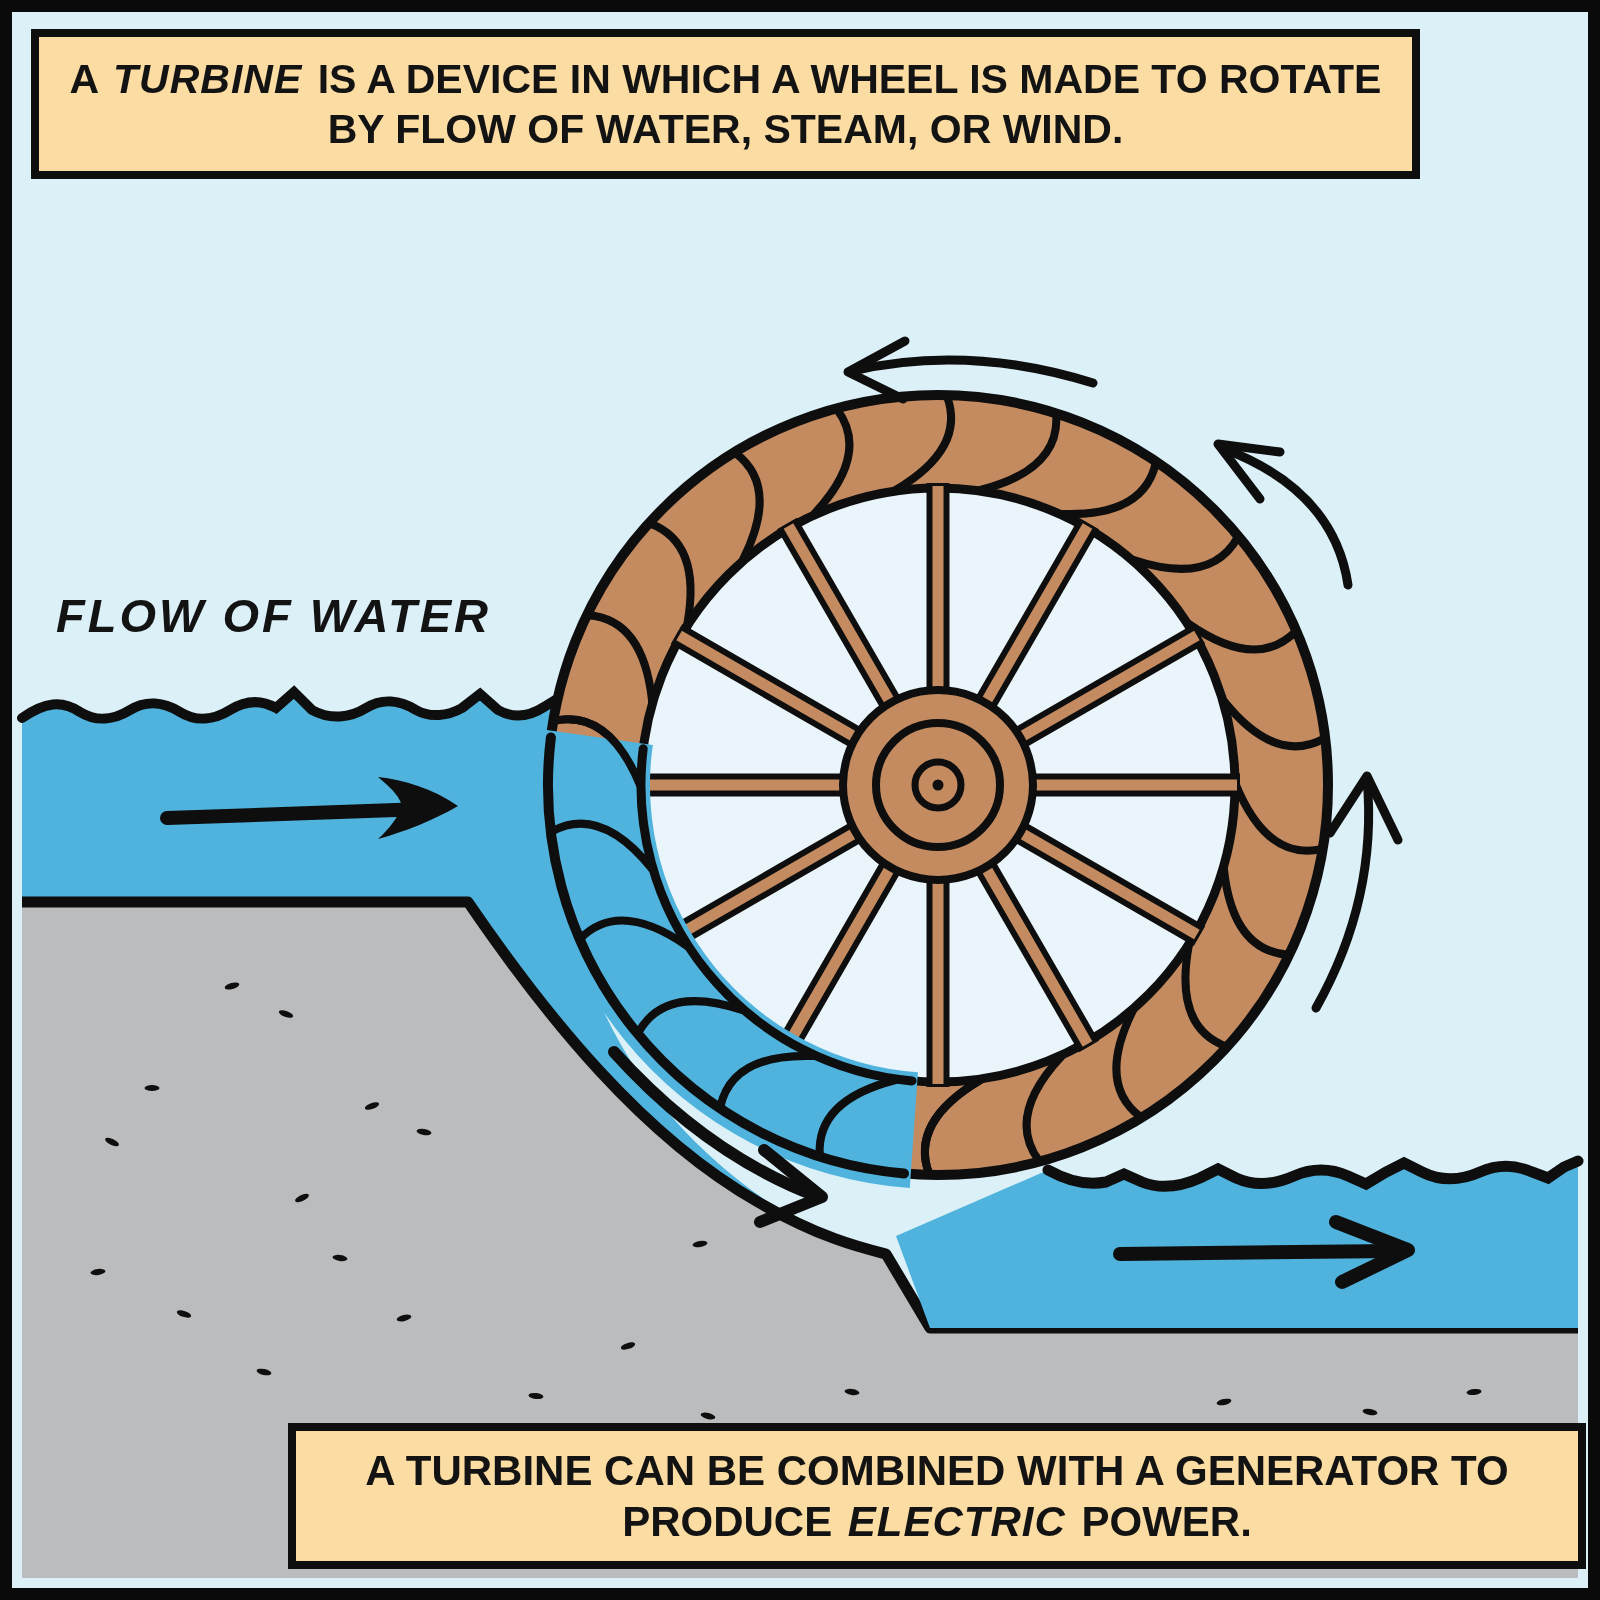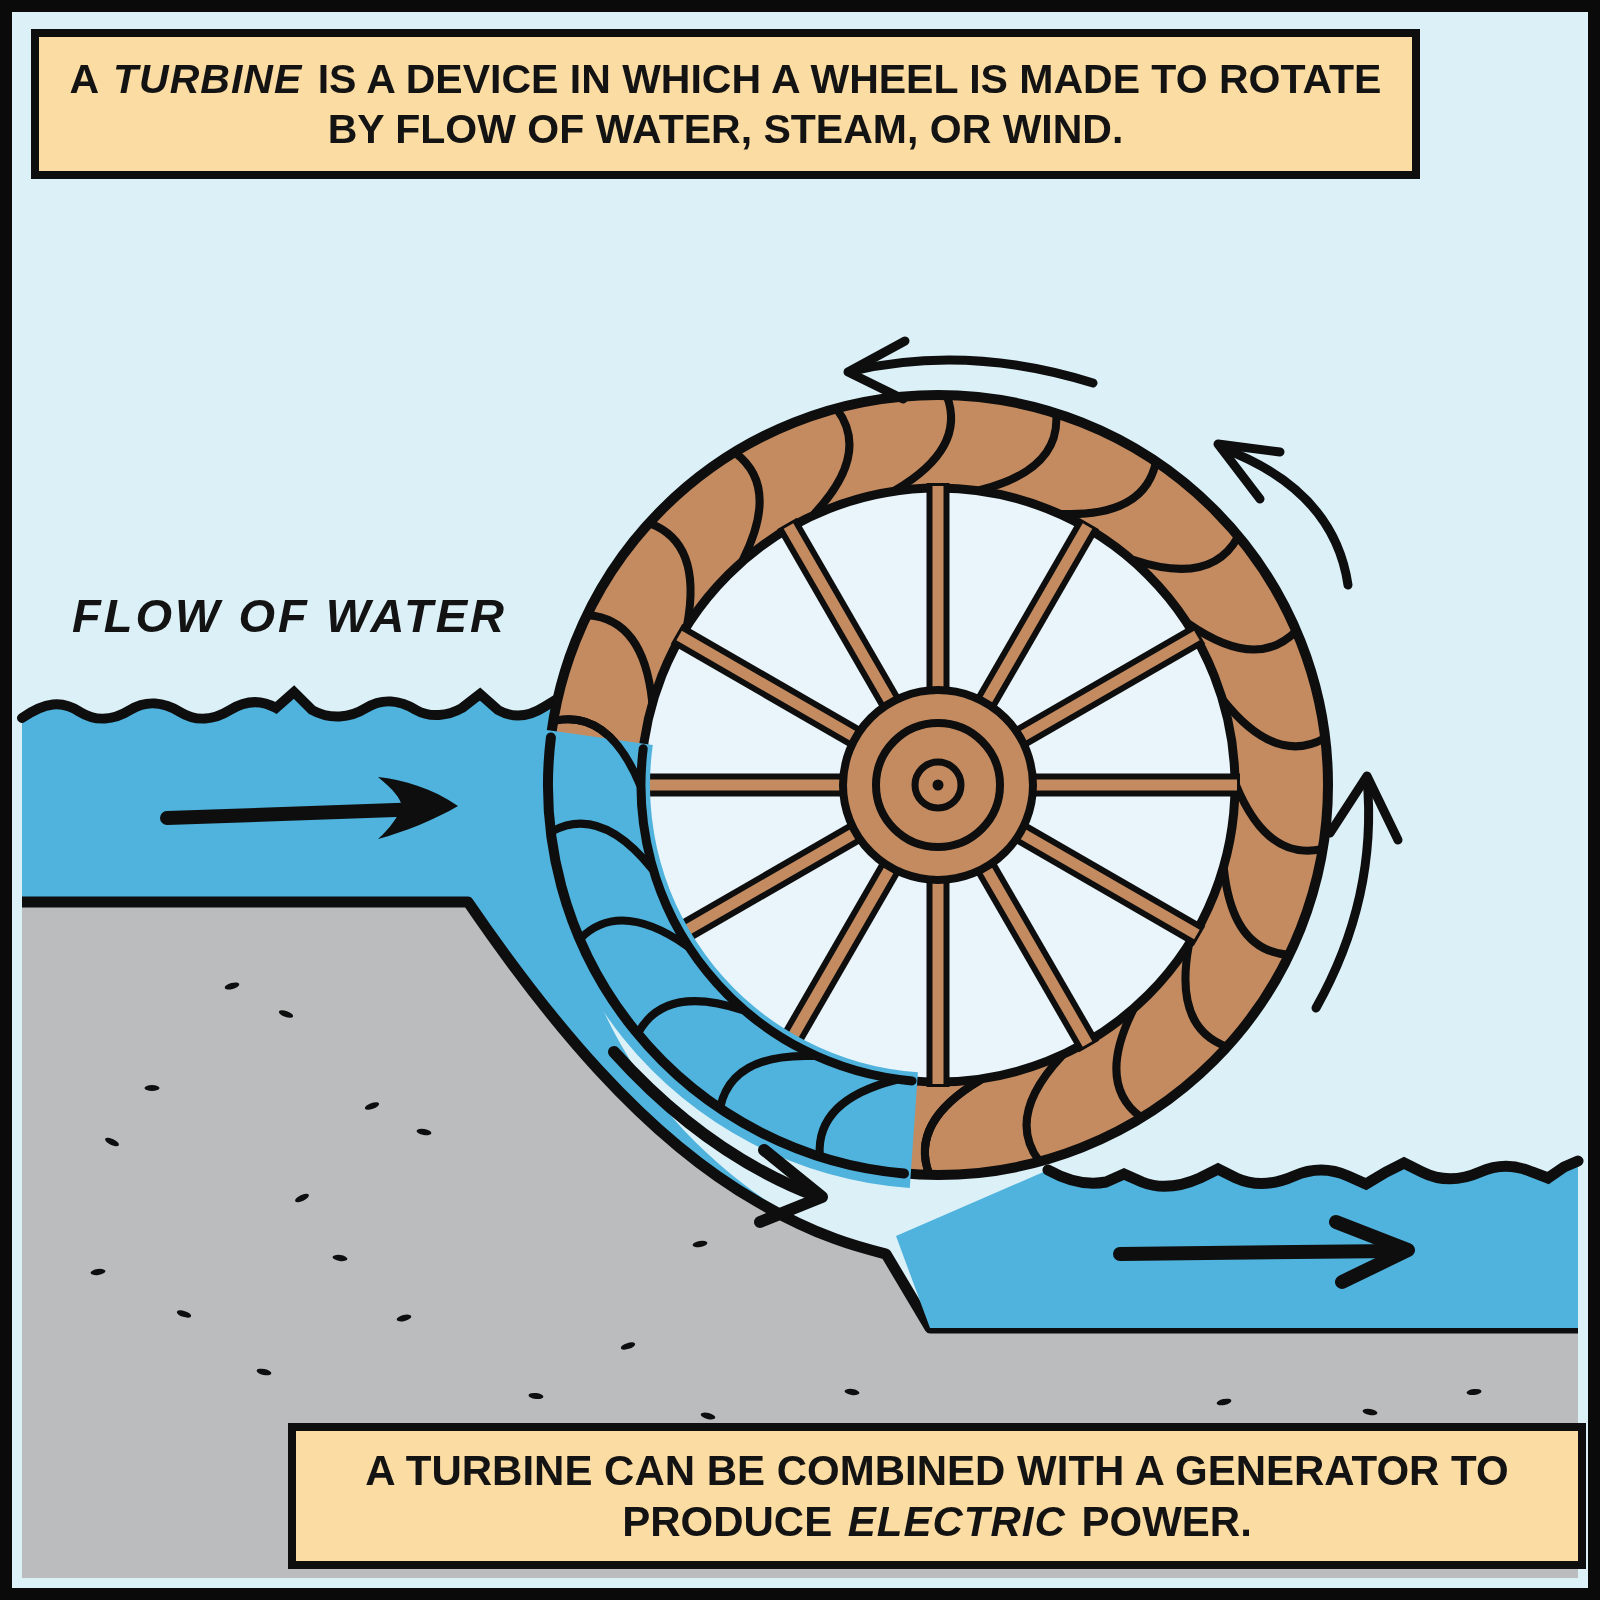--- a/index.html
+++ b/index.html
@@ -8,21 +8,21 @@
   .panel{position:absolute;left:10px;top:10px;width:1580px;height:1580px;background:var(--sky,#dcf0f8);}
   svg{position:absolute;left:0;top:0;}
   .caption{position:absolute;background:var(--caption-bg,#fbdca2);border:8px solid #0e0e0e;
            display:flex;align-items:center;justify-content:center;text-align:center;
            color:#131313;font-weight:bold;line-height:1.22;}
   .caption .inner{width:100%;padding:4px 14px;}
   .caption-top{left:31px;top:29px;width:1373px;height:134px;font-size:41px;}
   .caption-bottom{left:288px;top:1423px;width:1282px;height:130px;font-size:42px;}
   .emph{font-style:italic;letter-spacing:1px;padding:0 4px;}
   .scene-label{position:absolute;color:#131313;font-weight:bold;font-style:italic;white-space:nowrap;}
-  .label-flow{left:72px;top:588px;font-size:47px;letter-spacing:3px;}
+  .label-flow{left:56px;top:588px;font-size:47px;letter-spacing:3px;}
   .label-rotation{left:1158px;top:262px;font-size:47px;letter-spacing:2px;}
 </style>
 </head>
 <body>
 
 <div class="stage">
   <div class="panel"></div>
 
   <svg id="scene" width="1600" height="1600" viewBox="0 0 1600 1600">
 

